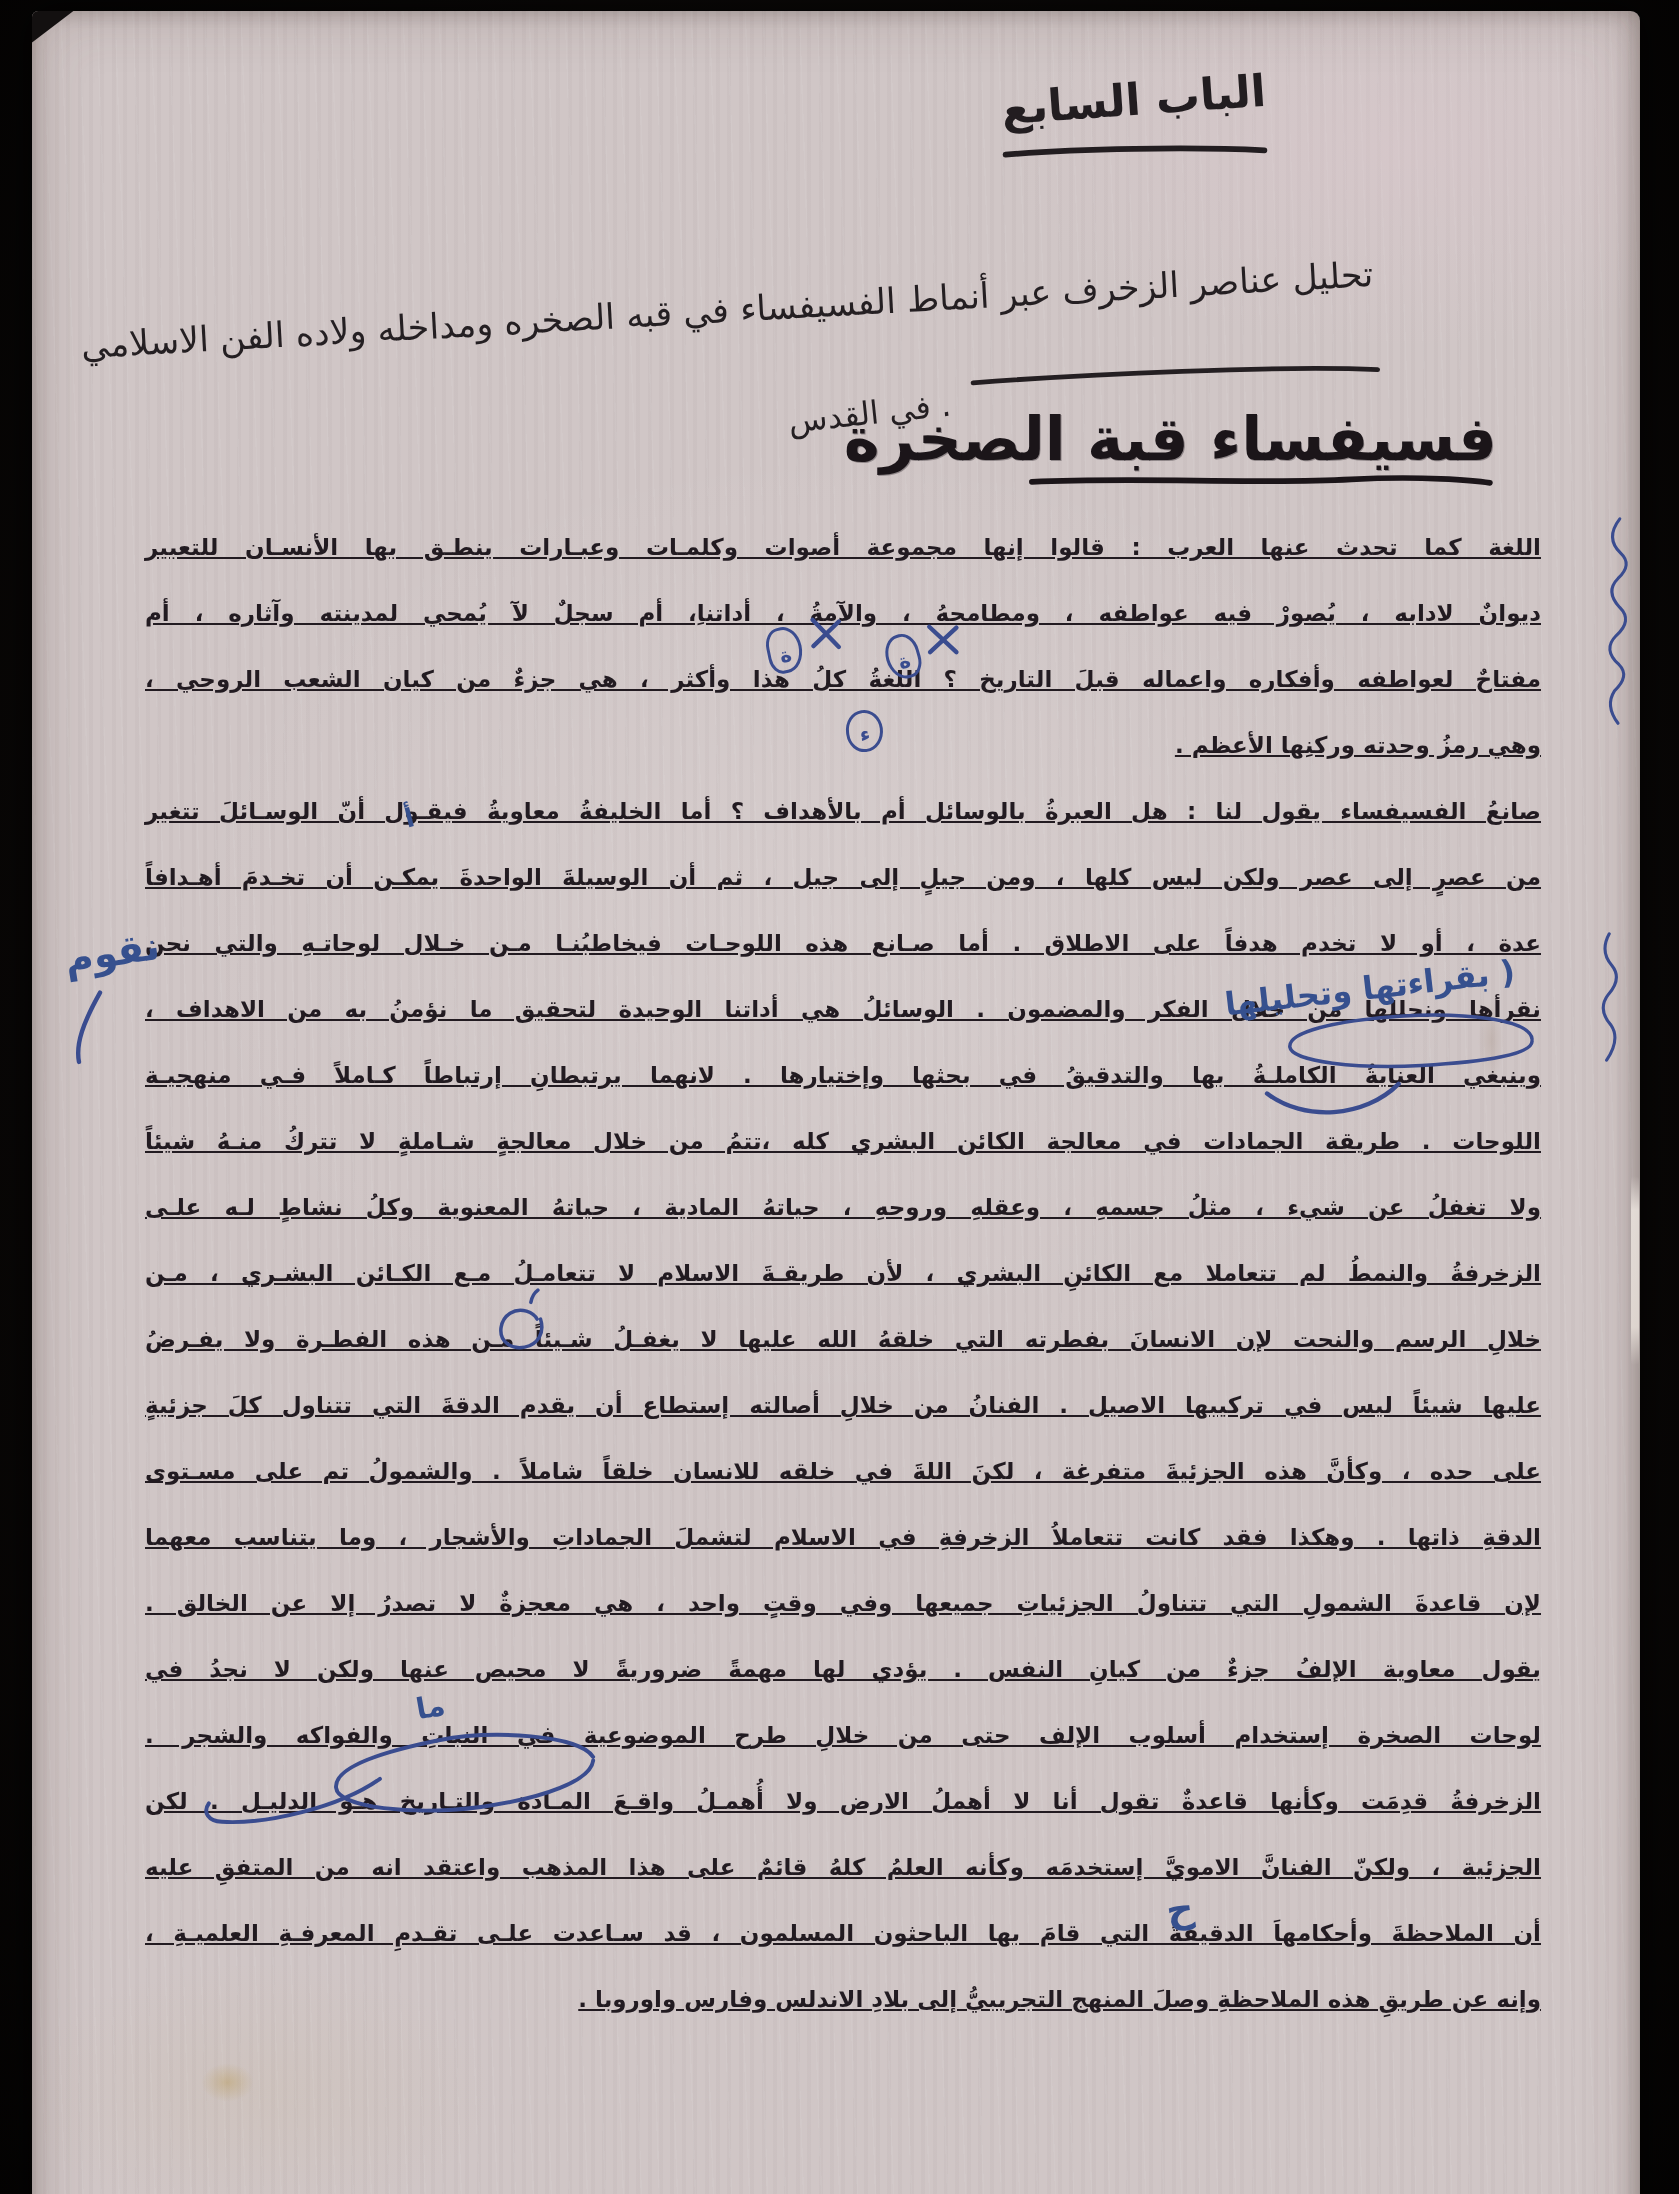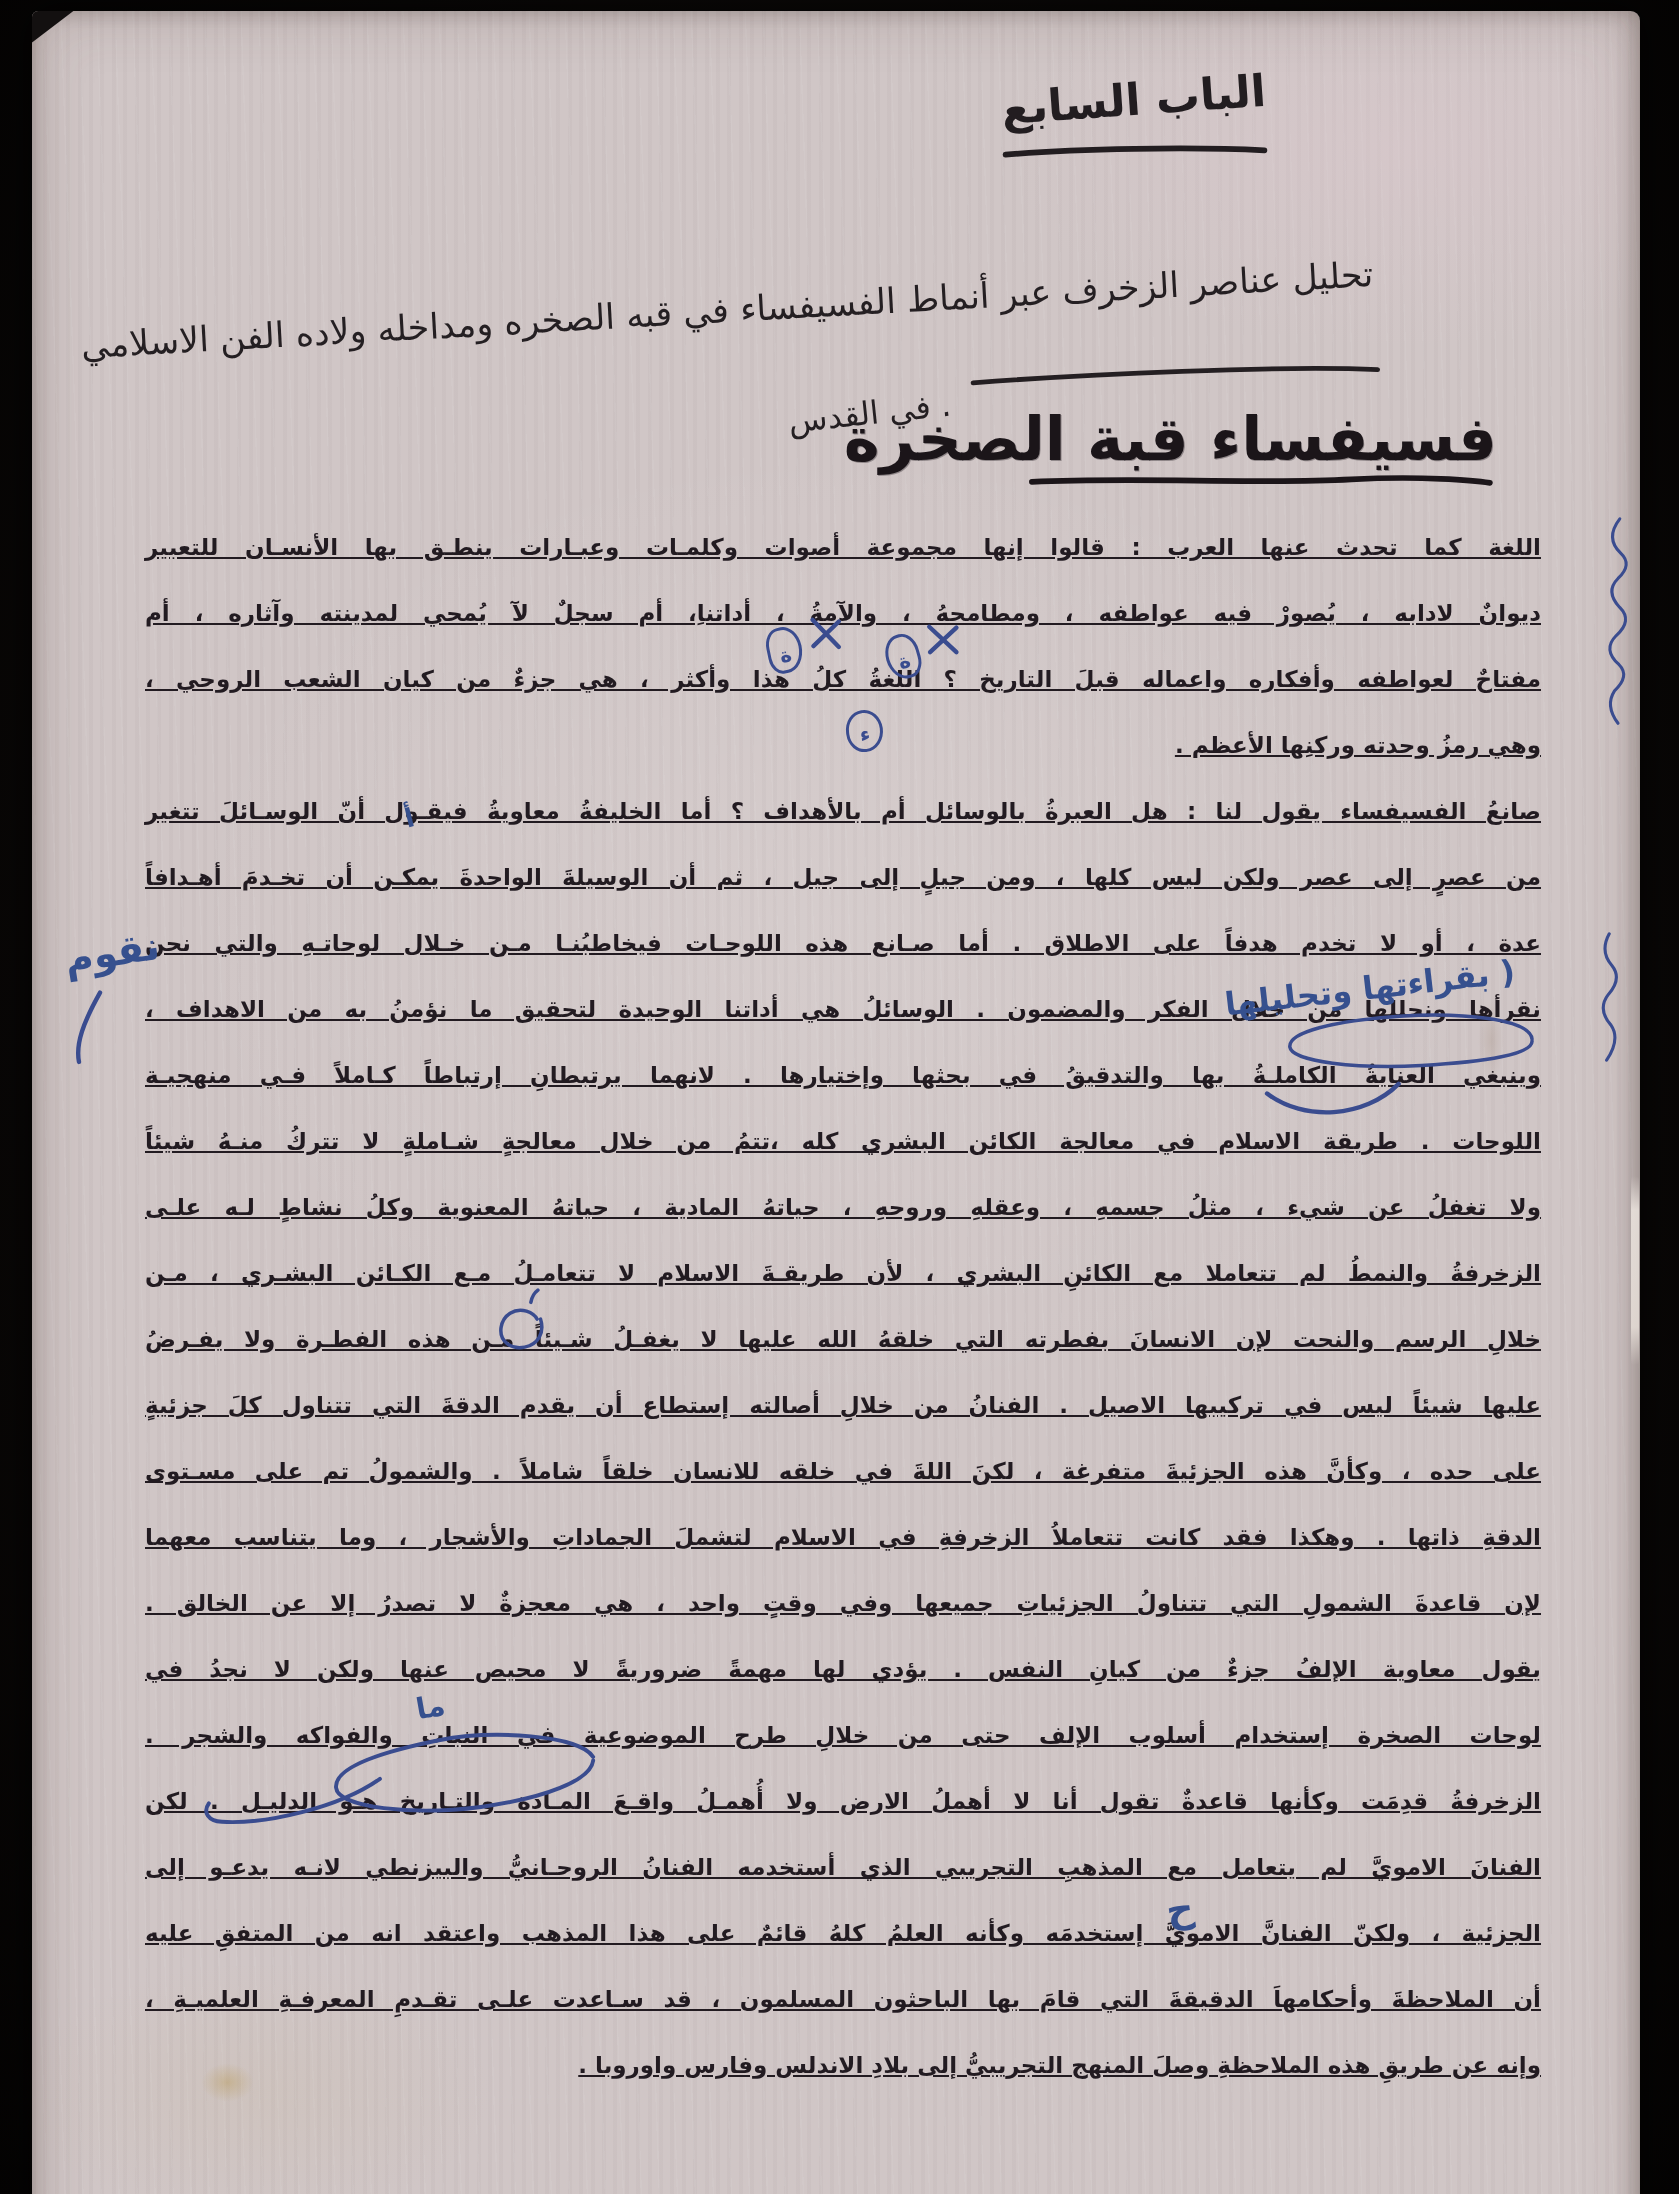--- a/index.html
+++ b/index.html
@@ -113,32 +113,31 @@
 <div class="bodytext" id="bodytext">
     <div class="line">اللغة كما تحدث عنها العرب : قالوا إنها مجموعة أصوات وكلمـات وعبـارات ينطـق بها الأنسـان للتعبير</div>
     <div class="line">ديوانٌ لادابه ، يُصورْ فيه عواطفه ، ومطامحهُ ، والآمةُ ، أداتناِ، أم سجلٌ لآ يُمحي لمدينته وآثاره ، أم</div>
     <div class="line">مفتاحٌ لعواطفه وأفكاره واعماله قبلَ التاريخ ؟ اللغةُ كلُ هذا وأكثر ، هي جزءٌ من كيان الشعب الروحي ،</div>
     <div class="line end">وهي رمزُ وحدته وركنِها الأعظم .</div>
     <div class="line">صانعُ الفسيفساء يقول لنا : هل العبرةُ بالوسائل أم بالأهداف ؟ أما الخليفةُ معاويةُ فيقـول أنّ الوسـائلَ تتغير</div>
     <div class="line">من عصرٍ إلى عصر ولكن ليس كلها ، ومن جيلٍ إلى جيل ، ثم أن الوسيلةَ الواحدةَ يمكـن أن تخـدمَ أهـدافاً</div>
     <div class="line">عدة ، أو لا تخدم هدفاً على الاطلاق . أما صـانع هذه اللوحـات فيخاطبُنـا مـن خـلال لوحاتـهِ والتي نحن</div>
     <div class="line">نقرأها ونحللها من خلال الفكر والمضمون . الوسائلُ هي أداتنا الوحيدة لتحقيق ما نؤمنُ به من الاهداف ،</div>
     <div class="line">وينبغي العنايةُ الكاملـةُ بها والتدقيقُ في بحثها وإختيارها . لانهما يرتبطانِ إرتباطاً كـاملاً فـي منهجيـة</div>
-    <div class="line">اللوحات . طريقة الاسلام في معالجة الكائن البشري كله ،تتمُ من خلال معالجةٍ شـاملةٍ لا تتركُ منـهُ شيئاً</div>
+    <div class="line">اللوحات . طريقة الجمادات في معالجة الكائن البشري كله ،تتمُ من خلال معالجةٍ شـاملةٍ لا تتركُ منـهُ شيئاً</div>
     <div class="line">ولا تغفلُ عن شيء ، مثلُ جسمهِ ، وعقلهِ وروحهِ ، حياتهُ المادية ، حياتهُ المعنوية وكلُ نشاطٍ لـه علـى</div>
     <div class="line">الزخرفةُ والنمطُ لم تتعاملا مع الكائنِ البشري ، لأن طريقـةَ الاسلام لا تتعامـلُ مـع الكـائن البشـري ، مـن</div>
     <div class="line">خلالِ الرسم والنحت لإن الانسانَ بفطرته التي خلقهُ الله عليها لا يغفـلُ شـيئاً مـن هذه الفطـرة ولا يفـرضُ</div>
     <div class="line">عليها شيئاً ليس في تركيبها الاصيل . الفنانُ من خلالِ أصالته إستطاع أن يقدم الدقةَ التي تتناول كلَ جزئيةٍ</div>
     <div class="line">على حده ، وكأنَّ هذه الجزئيةَ متفرغة ، لكنَ اللةَ في خلقه للانسان خلقاً شاملاً . والشمولُ تم على مسـتوى</div>
     <div class="line">الدقةِ ذاتها . وهكذا فقد كانت تتعاملاُ الزخرفةِ في الاسلام لتشملَ الجماداتِ والأشجار ، وما يتناسب معهما</div>
     <div class="line">لإن قاعدةَ الشمولِ التي تتناولُ الجزئياتِ جميعها وفي وقتٍ واحد ، هي معجزةٌ لا تصدرُ إلا عن الخالق .</div>
     <div class="line">يقول معاوية الإلفُ جزءٌ من كيانِ النفس . يؤدي لها مهمةً ضروريةً لا محيص عنها ولكن لا نجدُ في</div>
     <div class="line">لوحات الصخرة إستخدام أسلوب الإلف حتى من خلالِ طرح الموضوعية في النباتِ والفواكه والشجر .</div>
     <div class="line">الزخرفةُ قدِمَت وكأنها قاعدةٌ تقول أنا لا أهملُ الارض ولا أُهمـلُ واقـعَ المـادة والتـاريخ هـو الدليـل . لكن</div>
-    <div class="line">الفنانَ الامويَّ لم يتعامل مع المذهبِ التجريبي الذي أستخدمه الفنانُ الروحـانيُّ والبيزنطي لانـه يدعـو إلى</div>
     <div class="line">الجزئية ، ولكنّ الفنانَّ الامويَّ إستخدمَه وكأنه العلمُ كلهُ قائمٌ على هذا المذهب واعتقد انه من المتفقِ عليه</div>
     <div class="line">أن الملاحظةَ وأحكامهاَ الدقيقةَ التي قامَ بها الباحثون المسلمون ، قد سـاعدت علـى تقـدمِ المعرفـةِ العلميـةِ ،</div>
     <div class="line end">وإنه عن طريقِ هذه الملاحظةِ وصلَ المنهج التجريبيُّ إلى بلادِ الاندلس وفارس واوروبا .</div>
   </div>
 
 <div class="page-number">١</div>
 
 <div class="note ink margin-note-left">نقوم</div>
 <div class="note ink interlinear-note">بقراءتها وتحليلها )</div>
 <div class="note ink mark-ma">ما</div>

